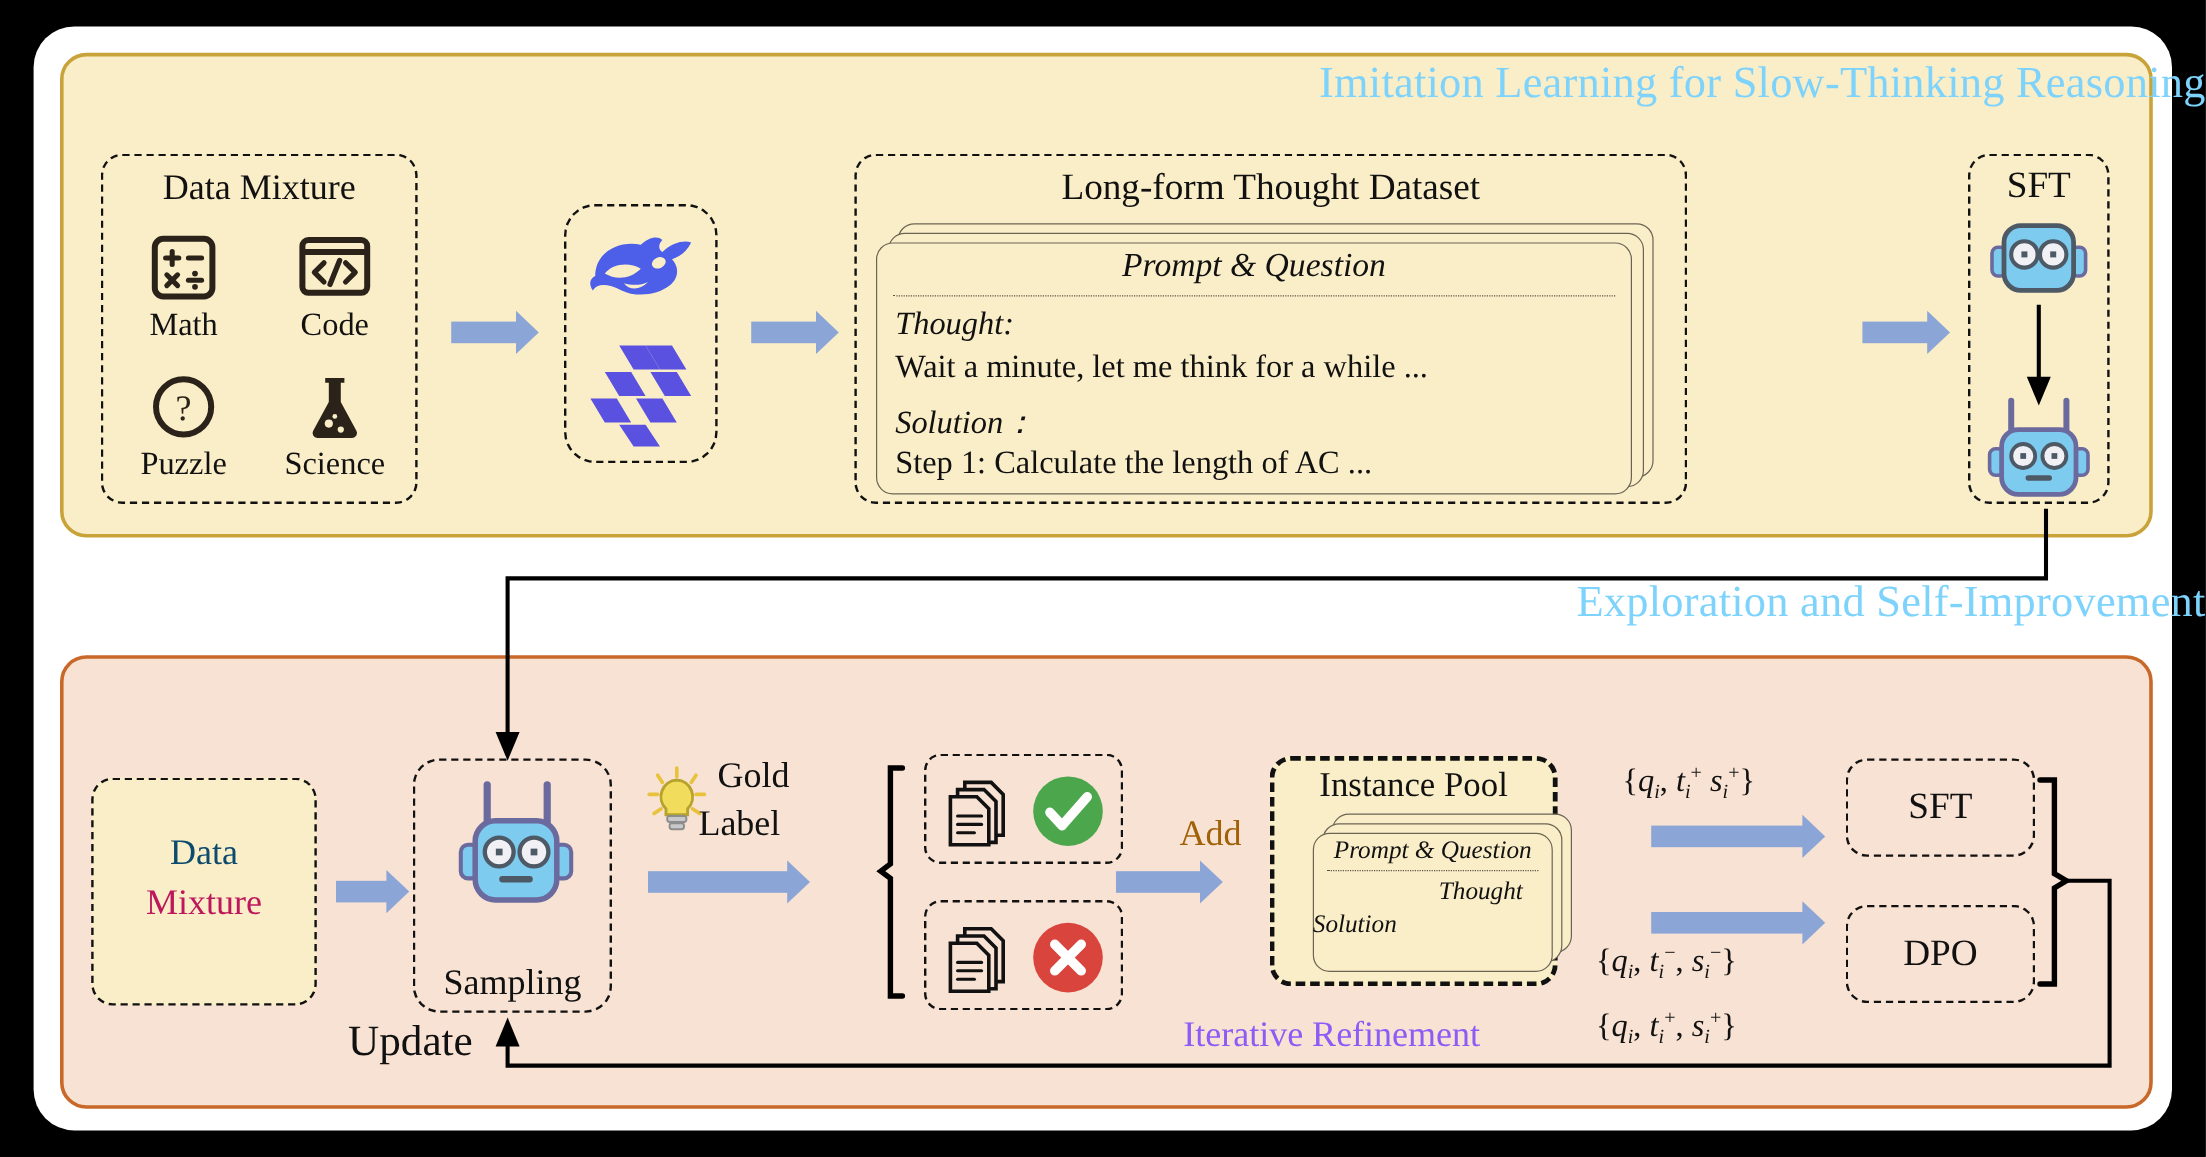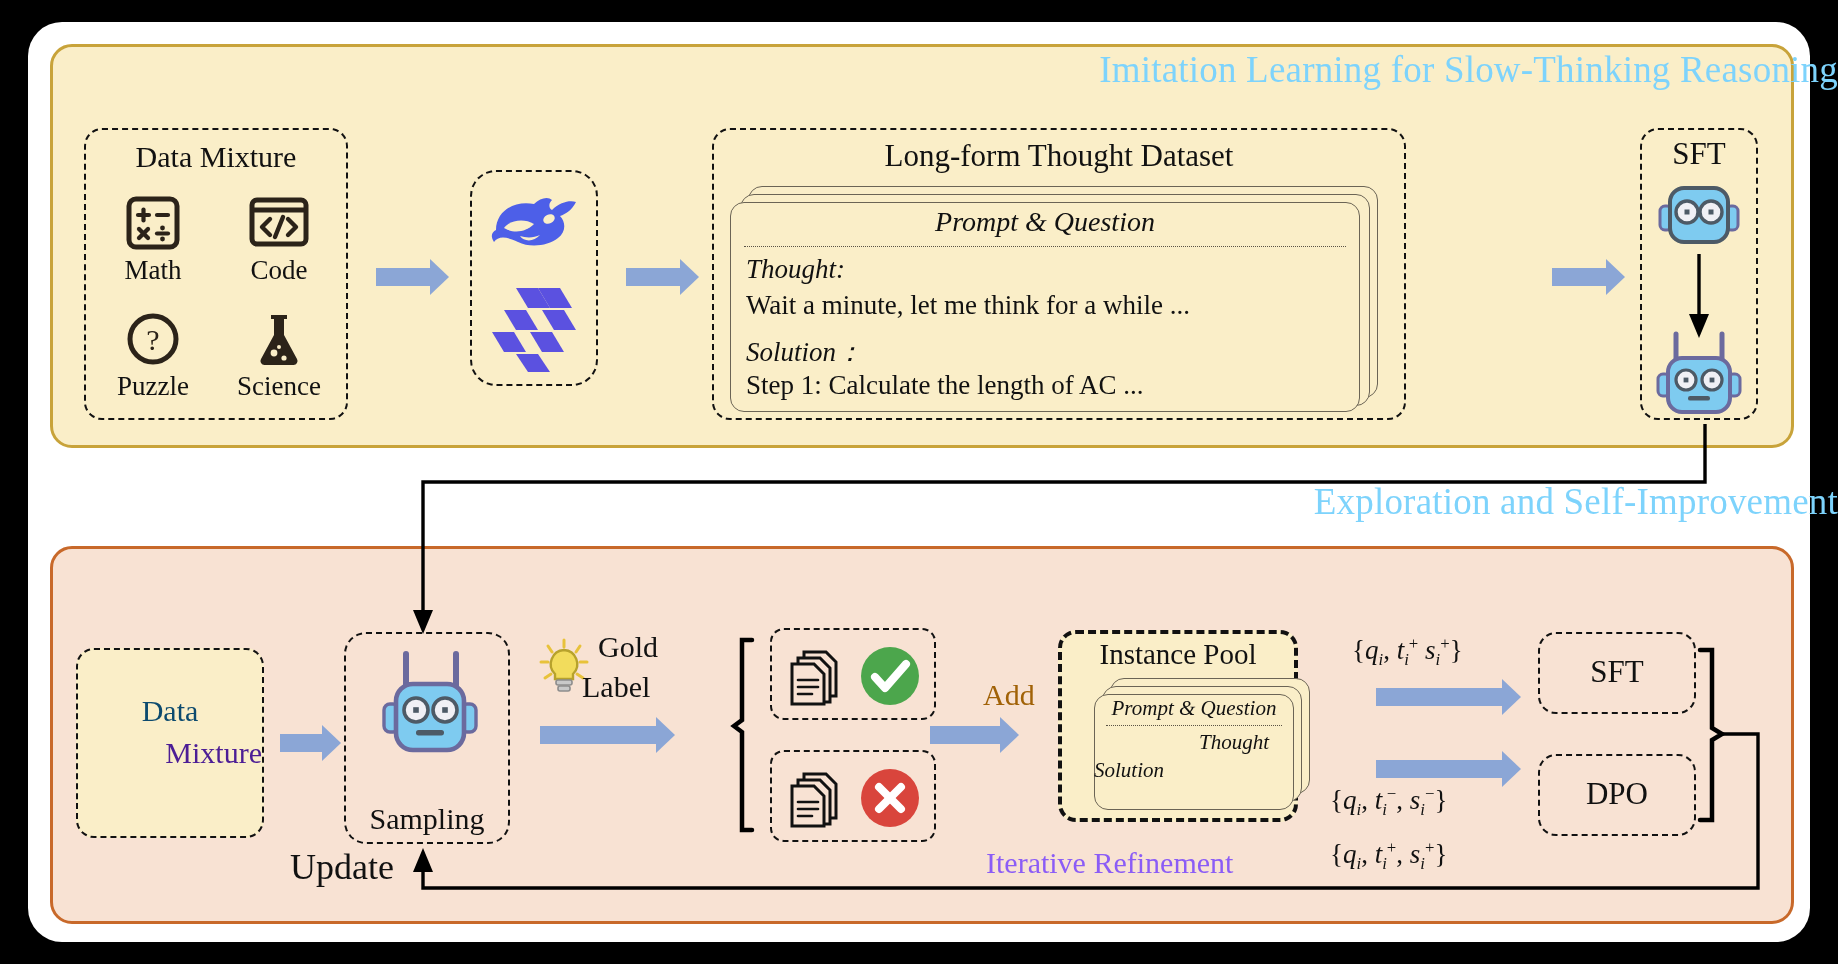--- a/index.html
+++ b/index.html
@@ -52,21 +52,21 @@
   #sft-top-label{top:6px;font-size:31px;}
   .robot{position:absolute;}
 
   
   .arrow{position:absolute;height:18px;background:#8ba6d6;}
   .arrow::after{content:"";position:absolute;right:-17px;top:-9px;border-top:18px solid transparent;border-bottom:18px solid transparent;border-left:19px solid #8ba6d6;}
 
   
   #box-datamix2{left:76px;top:648px;width:188px;height:190px;background:#faeec8;}
   #dm2-l1{position:absolute;left:0;top:44px;width:100%;text-align:center;font-size:30px;color:#0c4a6e;}
-  #dm2-l2{position:absolute;left:0;top:86px;width:100%;text-align:right;font-size:30px;color:#4c1d95;}
+  #dm2-l2{position:absolute;left:0;top:86px;width:100%;text-align:center;font-size:30px;color:#be185d;}
 
   #box-sampling{left:344px;top:632px;width:166px;height:212px;border-radius:22px;}
   #sampling-label{bottom:6px;top:auto;font-size:30px;}
 
   #goldlabel{position:absolute;left:536px;top:630px;width:220px;}
   #gl-l1{position:absolute;left:62px;top:0;font-size:30px;color:#111;}
   #gl-l2{position:absolute;left:46px;top:40px;font-size:30px;color:#111;}
 
   #box-pos{left:770px;top:628px;width:166px;height:92px;border-radius:14px;}
   #box-neg{left:770px;top:750px;width:166px;height:92px;border-radius:14px;}

